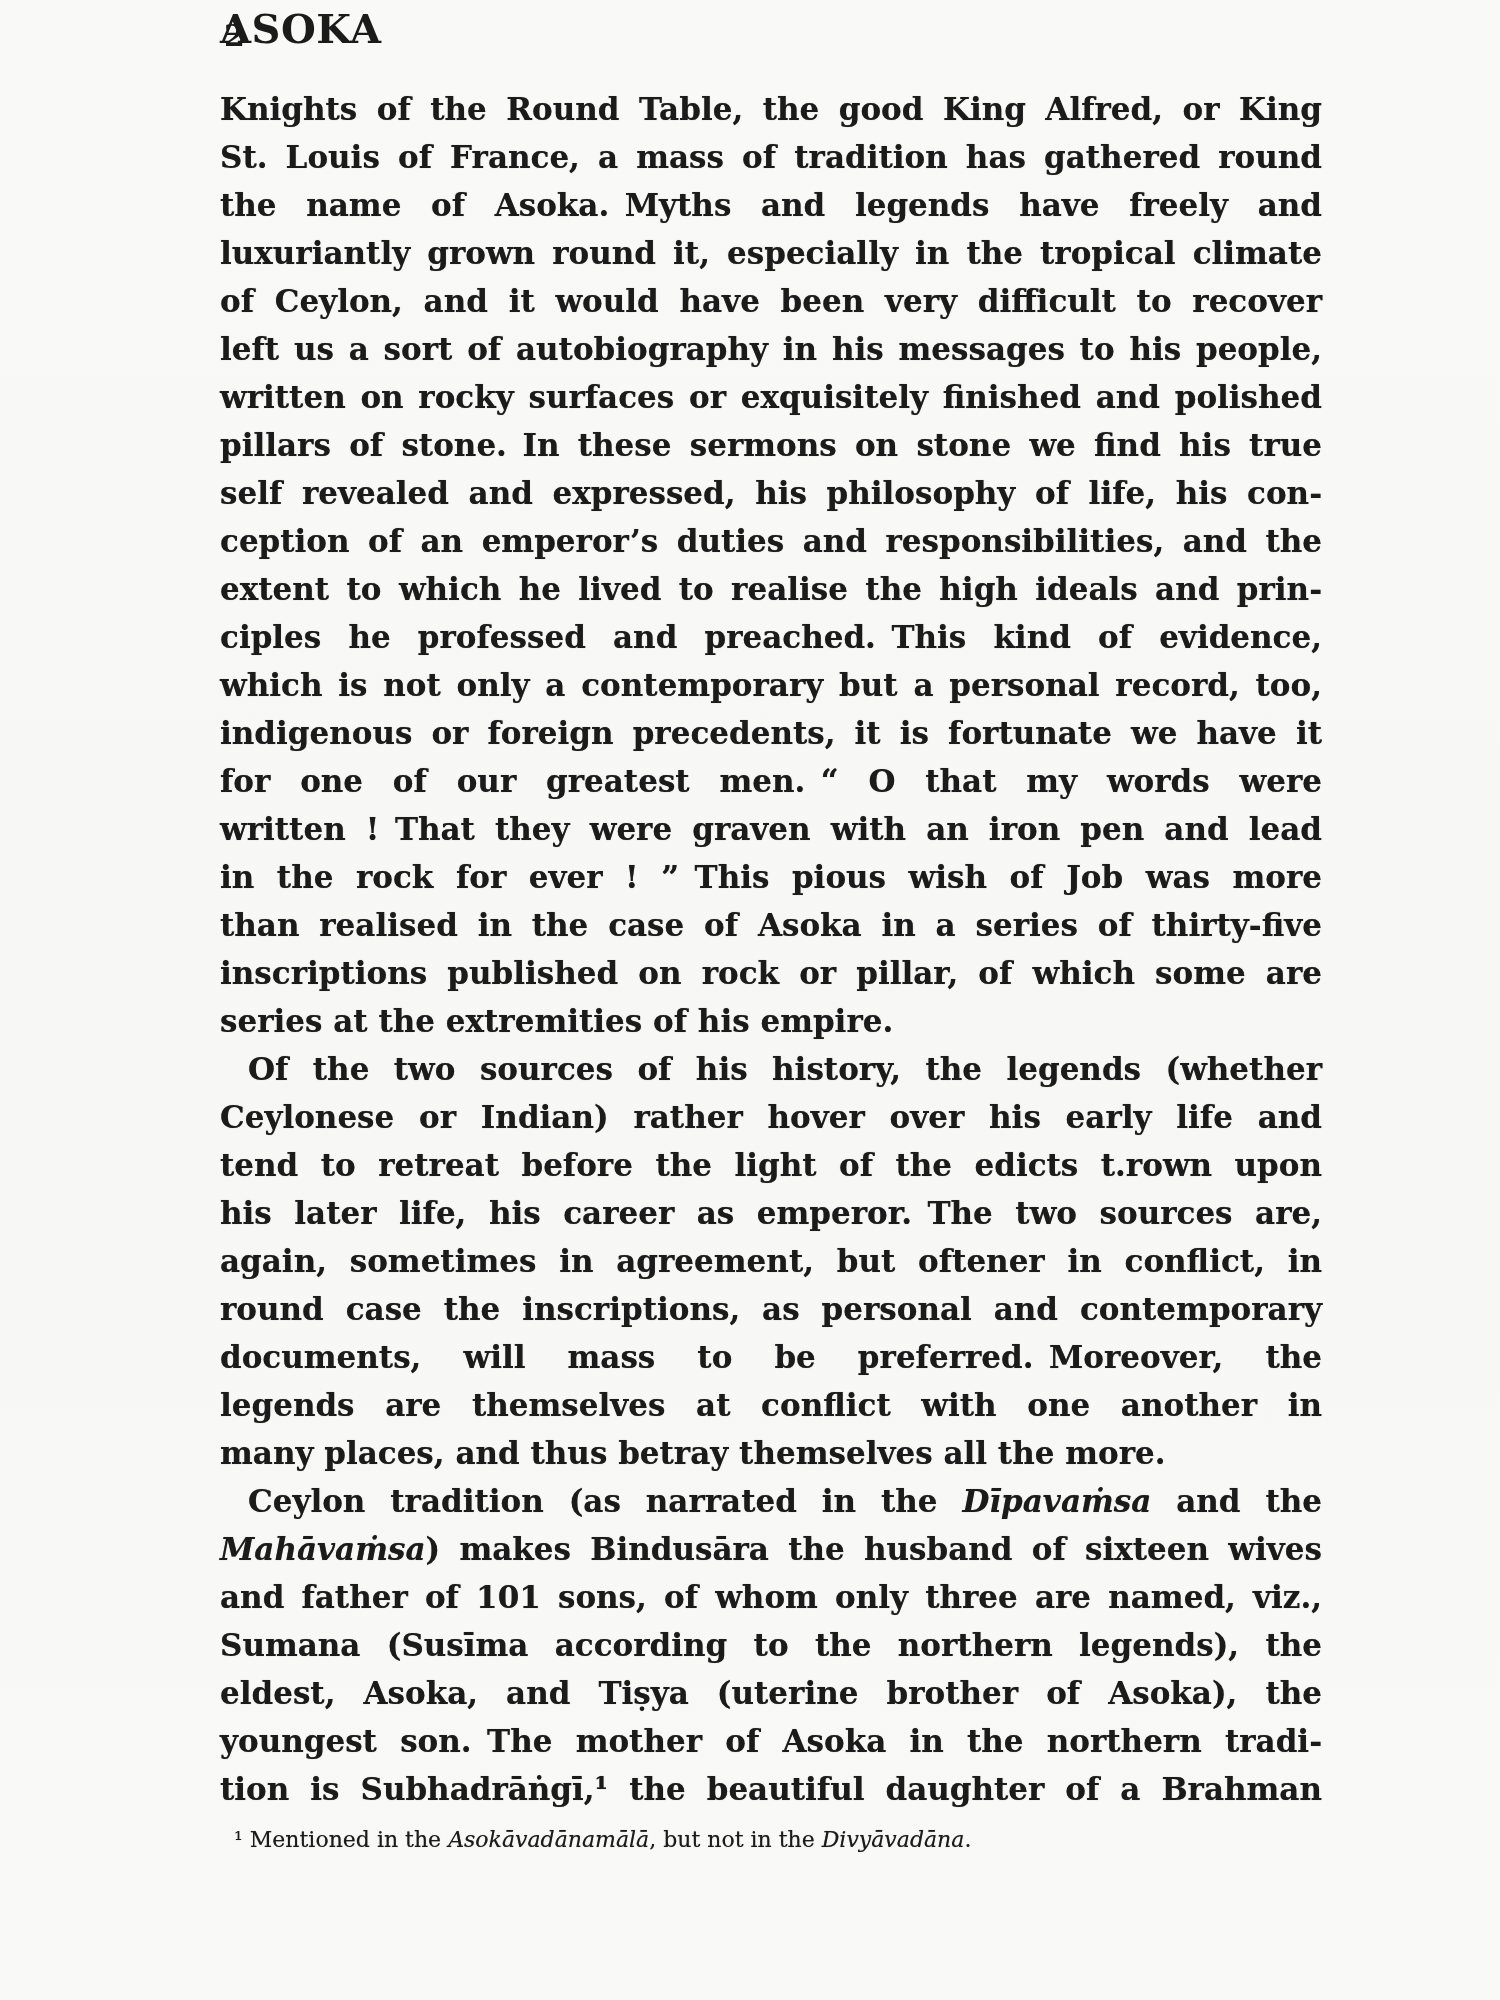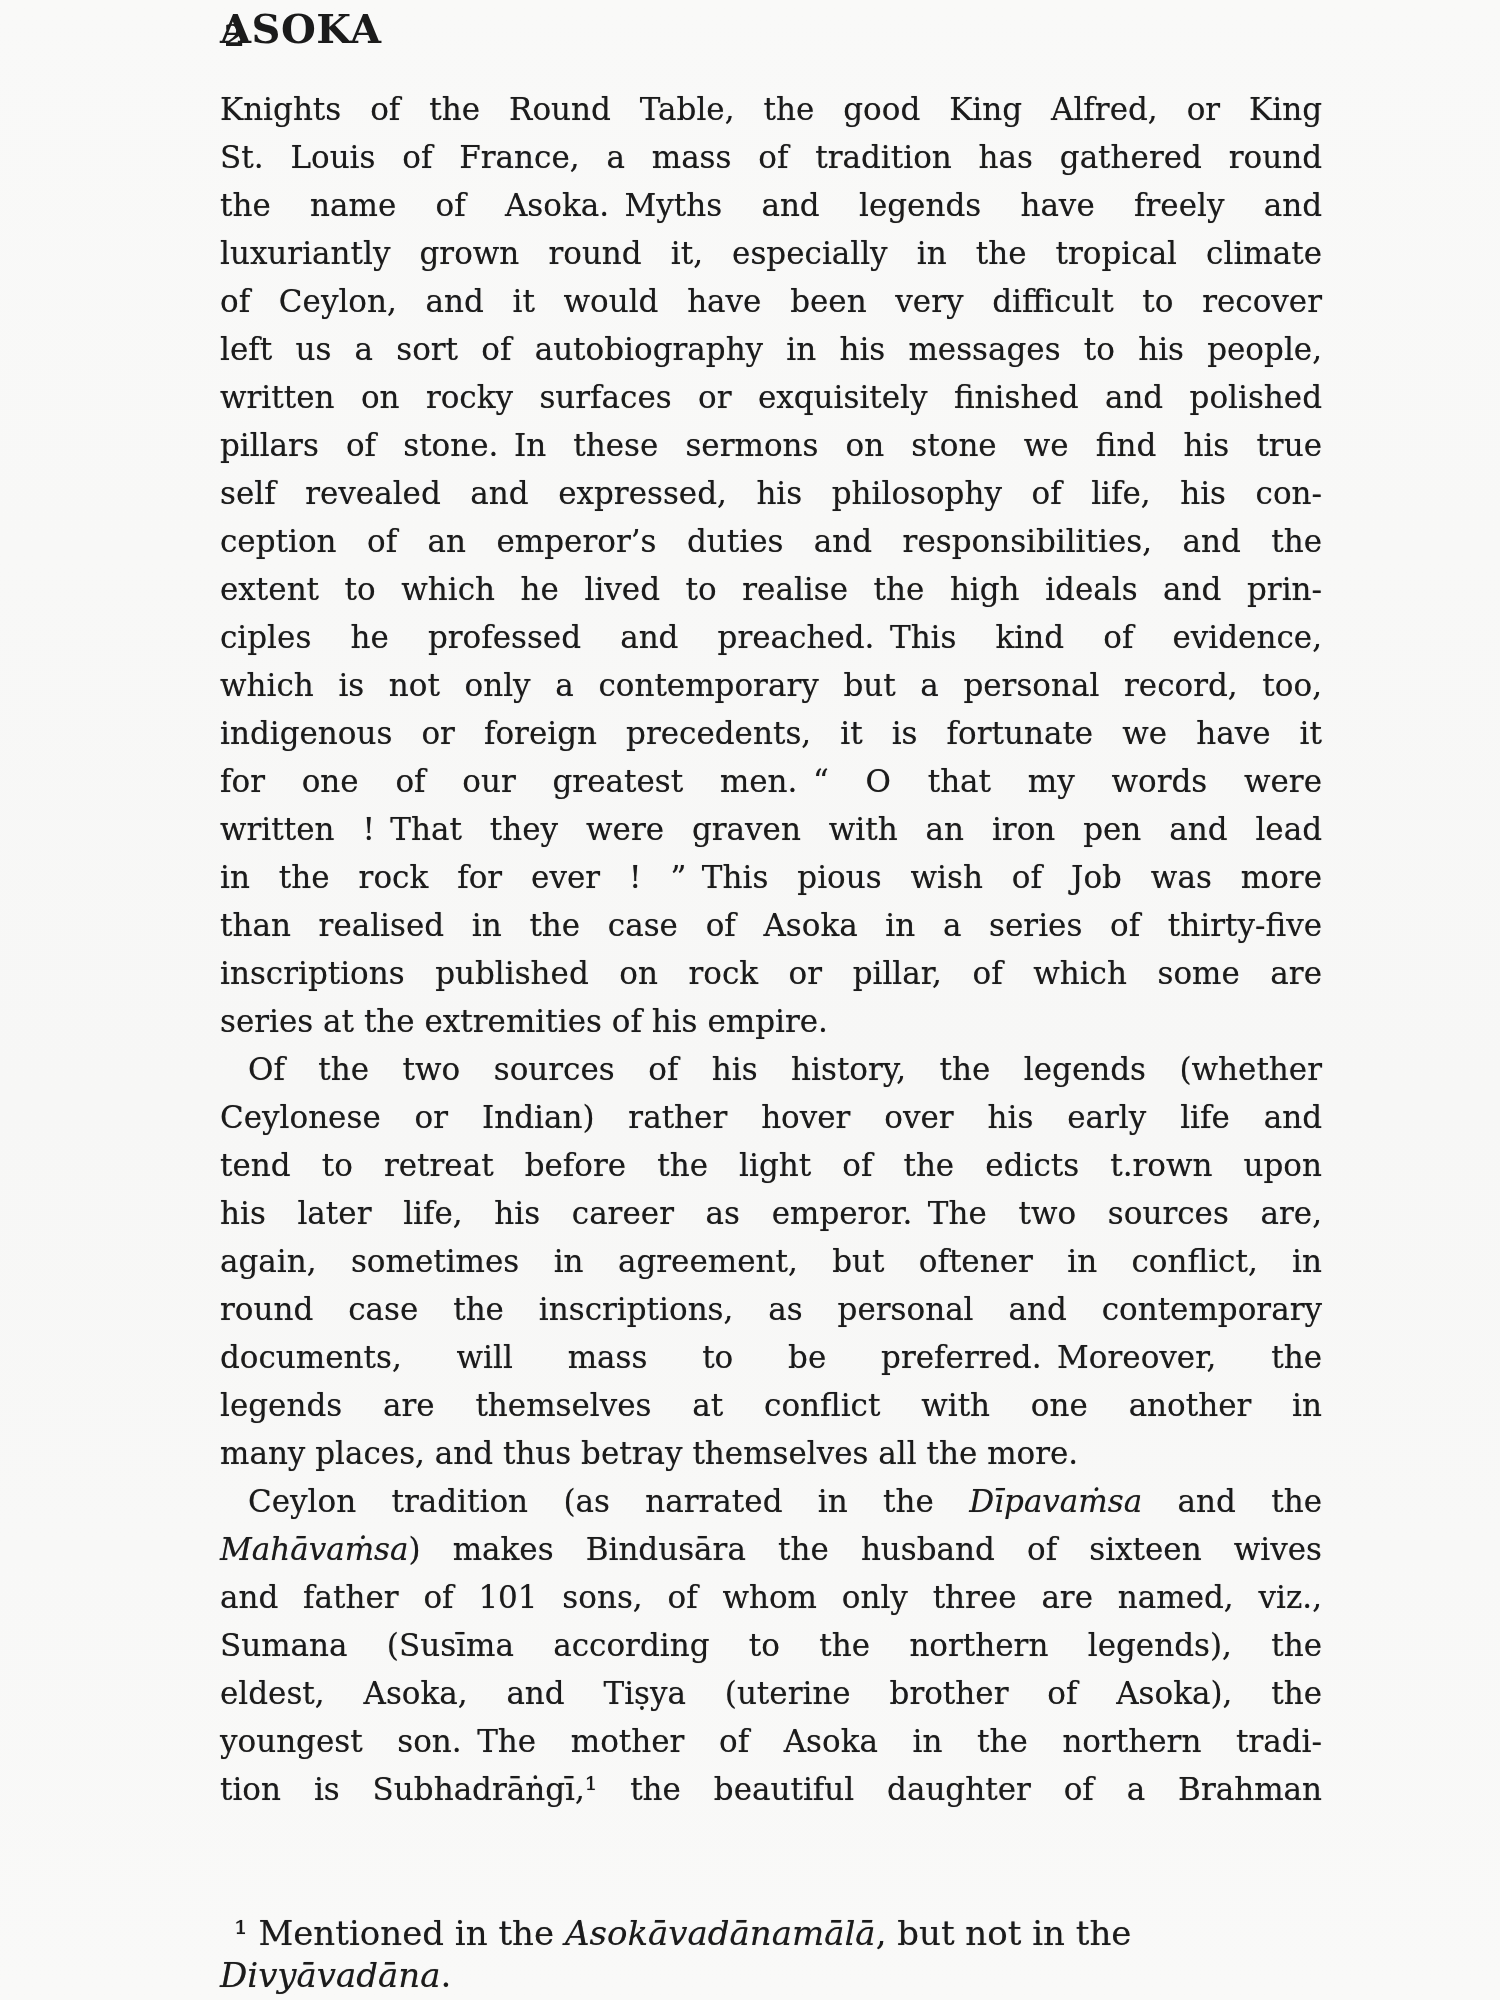--- a/index.html
+++ b/index.html
@@ -37,40 +37,41 @@
     font-weight: 700;
     letter-spacing: 0.5px;
   }
   .text-block {
     position: absolute;
     left: 220px;
     top: 85px;
     width: 1102px;
     font-size: 31px;
     text-shadow: 0 0 0.7px rgba(10,10,10,0.55);
+    font-weight: bold;
   }
   .line {
     height: 48px;
     line-height: 48px;
     text-align: justify;
     text-align-last: justify;
     white-space: normal;
   }
   .line.flush {
     text-align-last: left;
   }
   .line.indent {
     text-indent: 28px;
   }
   .footnote {
     position: absolute;
     left: 220px;
-    top: 1912px;
+    top: 1819px;
     width: 1102px;
-    font-size: 34px;
+    font-size: 22px;
     line-height: 42px;
     text-indent: 14px;
     text-shadow: 0 0 0.7px rgba(10,10,10,0.55);
   }
   i { font-style: italic; }
 </style>
 </head>
 <body>
 
 <div class="page">

